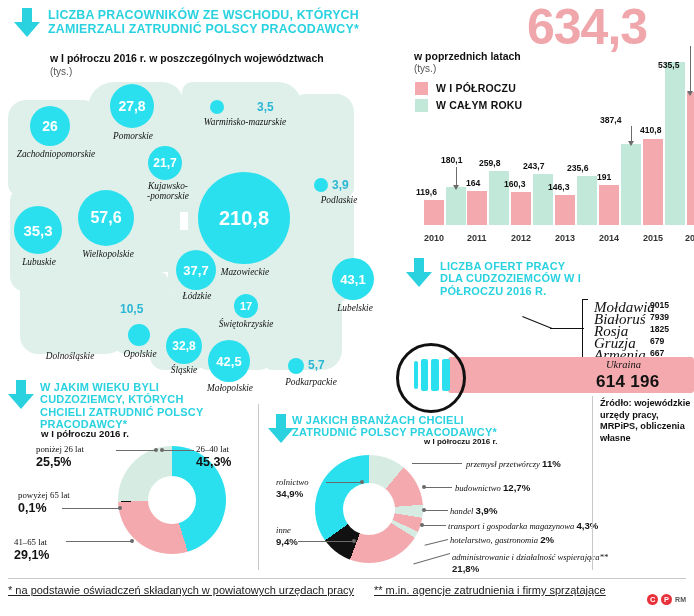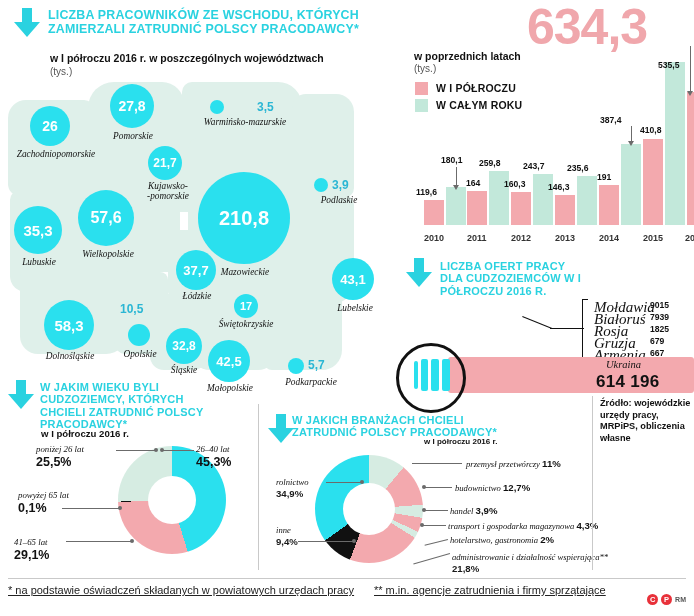--- a/index.html
+++ b/index.html
@@ -67,21 +67,21 @@
   .lens{position:absolute;border:3px solid #111;border-radius:50%;background:transparent;}
   .ctry{position:absolute;font-family:"Liberation Serif",serif;font-style:italic;font-size:15px;color:#111;}
   .cnum{position:absolute;font-size:8.6px;font-weight:bold;color:#111;}
   .brace{position:absolute;border-left:1.2px solid #111;border-top:1.2px solid #111;border-bottom:1.2px solid #111;}
   .uname{position:absolute;font-family:"Liberation Serif",serif;font-style:italic;font-size:10.5px;color:#111;}
   .uval{position:absolute;font-size:17px;font-weight:bold;color:#111;letter-spacing:.3px;}
 
   
   .donut{position:absolute;border-radius:50%;}
   .donut .hole{position:absolute;border-radius:50%;background:#fff;}
-  .dlab{position:absolute;font-family:"Liberation Serif",serif;font-style:italic;font-size:8.8px;color:#111;white-space:nowrap;}
+  .dlab{position:absolute;font-family:"Liberation Serif",serif;font-size:8.8px;color:#111;white-space:nowrap;}
   .dval{position:absolute;font-size:12.5px;font-weight:bold;color:#111;white-space:nowrap;}
   .conn{position:absolute;height:1.4px;background:#6b6b6b;}
   .dot{position:absolute;width:4px;height:4px;border-radius:50%;background:#6b6b6b;}
 
   .blabel{position:absolute;font-family:"Liberation Serif",serif;font-style:italic;font-size:8.6px;color:#111;white-space:nowrap;}
   .bpct{font-family:"Liberation Sans",sans-serif;font-style:normal;font-weight:bold;font-size:9.6px;}
 
   
   .source{position:absolute;left:600px;top:398px;width:92px;font-size:9.2px;line-height:1.25;color:#111;font-weight:bold;}
 
@@ -155,21 +155,20 @@
 
     <div class="bub" style="left:196px;top:94px;width:92px;height:92px;font-size:20px;">210,8</div>
     <div class="vlabel" style="left:206px;top:190px;width:74px;">Mazowieckie</div>
 
     <div class="bub" style="left:174px;top:172px;width:40px;height:40px;font-size:13px;">37,7</div>
     <div class="vlabel" style="left:172px;top:214px;width:46px;">Łódzkie</div>
 
     <div class="bub" style="left:330px;top:180px;width:42px;height:42px;font-size:13px;">43,1</div>
     <div class="vlabel" style="left:326px;top:226px;width:54px;">Lubelskie</div>
 
-    <div class="bub" style="left:42px;top:222px;width:50px;height:50px;font-size:15px;">58,3</div>
     <div class="vlabel" style="left:32px;top:274px;width:72px;">Dolnośląskie</div>
 
     <div class="bub" style="left:126px;top:246px;width:22px;height:22px;font-size:0;"></div>
     <div class="vnum-out" style="left:118px;top:224px;">10,5</div>
     <div class="vlabel" style="left:114px;top:272px;width:48px;">Opolskie</div>
 
     <div class="bub" style="left:164px;top:250px;width:36px;height:36px;font-size:12px;">32,8</div>
     <div class="vlabel" style="left:160px;top:288px;width:44px;">Śląskie</div>
 
     <div class="bub" style="left:232px;top:216px;width:24px;height:24px;font-size:11px;">17</div>

